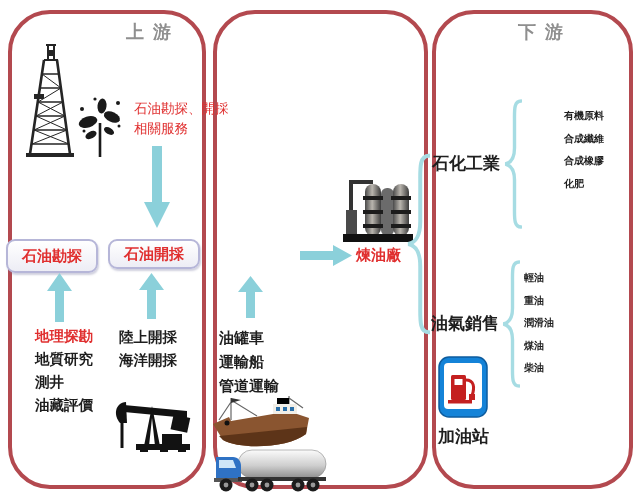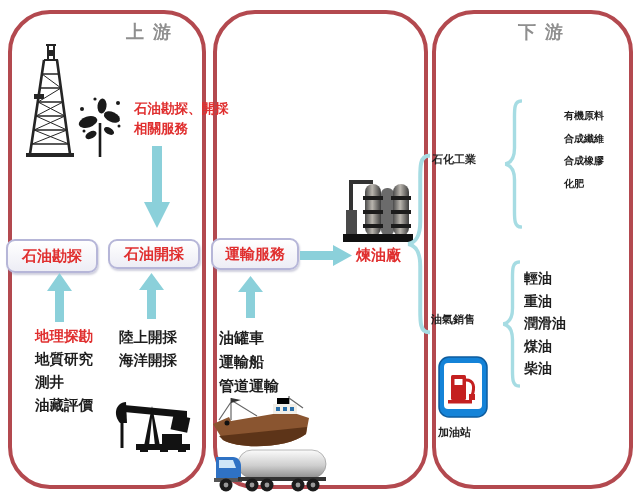--- a/index.html
+++ b/index.html
@@ -16,27 +16,27 @@
   #title-up   { left:126px; top:20px; }
   #title-mid  { left:338px; top:20px; }
   #title-down { left:518px; top:20px; }
 
   .node-box { position:absolute; background:linear-gradient(#ffffff, #ededf5);
               border:2px solid #b6b6d8; border-radius:9px;
               box-shadow:1px 2px 2px rgba(120,120,160,.35);
               display:flex; align-items:center; justify-content:center;
               color:#e02f2f; font-size:15px; font-weight:700; white-space:nowrap; }
 
-  .red-note  { position:absolute; color:#e02f2f; font-size:13.5px; font-weight:700;
+  .red-note  { position:absolute; color:#e02f2f; font-size:13.5px; font-weight:400;
                line-height:20px; white-space:nowrap; }
   .txt-block { position:absolute; color:#1e1e1e; font-size:14.5px; font-weight:600;
                line-height:23px; white-space:nowrap; }
   .txt-block .hl { color:#e02f2f; font-weight:700; }
   .red-label { position:absolute; color:#e02f2f; font-size:15px; font-weight:700; white-space:nowrap; }
-  .blk-label { position:absolute; color:#1e1e1e; font-size:11px; font-weight:600; white-space:nowrap; }
+  .blk-label { position:absolute; color:#1e1e1e; font-size:17px; font-weight:600; white-space:nowrap; }
 
   .arrow { position:absolute; }
   .arrow svg, .brace svg, .icon svg { display:block; width:100%; height:100%; }
   .brace { position:absolute; }
   .icon { position:absolute; }
 
   #gas-icon-frame { position:absolute; left:438px; top:356px; width:50px; height:62px; }
 </style>
 </head>
 <body>
@@ -147,21 +147,20 @@
       <rect x="20" y="24" width="20" height="4" fill="#1c1c1c"></rect>
       <rect x="20" y="38" width="20" height="4" fill="#1c1c1c"></rect>
       <rect x="20" y="52" width="20" height="4" fill="#1c1c1c"></rect>
       <rect x="48" y="24" width="20" height="4" fill="#1c1c1c"></rect>
       <rect x="48" y="38" width="20" height="4" fill="#1c1c1c"></rect>
       <rect x="48" y="52" width="20" height="4" fill="#1c1c1c"></rect>
       <rect x="0" y="62" width="70" height="8" fill="#111"></rect>
     </svg>
   </div>
 
-  <div class="node-box" style="left:211px; top:238px; width:88px; height:32px;">運輸服務</div>
 
   <div class="arrow" style="left:300px; top:245px; width:52px; height:21px;">
     <svg viewBox="0 0 52 21" preserveAspectRatio="none">
         <polygon points="0,6 33,6 33,0 52,10.5 33,21 33,15 0,15" fill="#8bd0da"></polygon>
       </svg>
   </div>
 
   <div class="red-label" style="left:356px; top:246px;">煉油廠</div>
 
   <div class="arrow" style="left:238px; top:276px; width:25px; height:42px;">
@@ -244,21 +243,21 @@
   </div>
 
   <div class="blk-label" style="left:431px; top:312px;">油氣銷售</div>
 
   <div class="brace" style="left:500px; top:258px; width:20px; height:132px;">
     <svg viewBox="0 0 24 100" preserveAspectRatio="none">
       <path d="M23 3 C14 3 15 10 15 18 L15 38 C15 46 11 49 4 50 C11 51 15 54 15 62 L15 82 C15 90 14 97 23 97" fill="none" stroke="#a6dce3" stroke-width="3.4" stroke-linecap="round" vector-effect="non-scaling-stroke"></path>
     </svg>
   </div>
 
-  <div class="txt-block" style="left:524px; top:267px; font-size:14px; line-height:22.5px;">
+  <div class="txt-block" style="left:524px; top:267px; font-size:10px; line-height:22.5px;">
     <div>輕油</div>
     <div>重油</div>
     <div>潤滑油</div>
     <div>煤油</div>
     <div>柴油</div>
   </div>
 
   <div id="gas-icon-frame" class="icon">
     <svg viewBox="0 0 50 62">
       <rect x="1" y="1" width="48" height="60" rx="10" fill="#1483d8" stroke="#0d5c9e" stroke-width="1.5"></rect>

